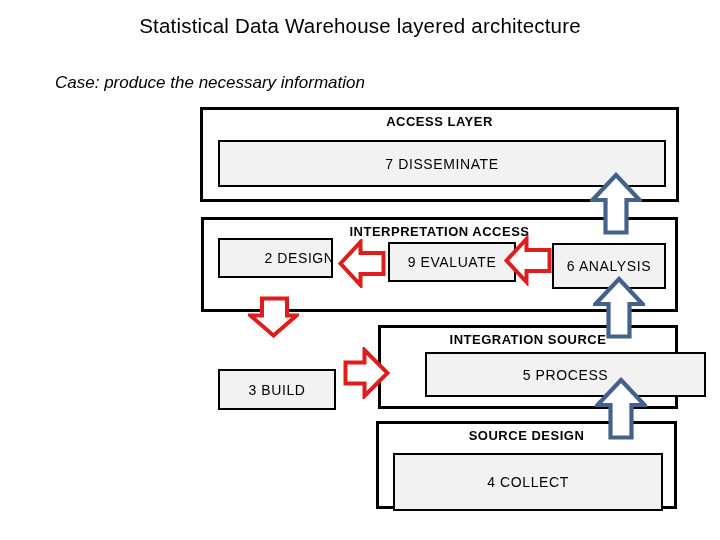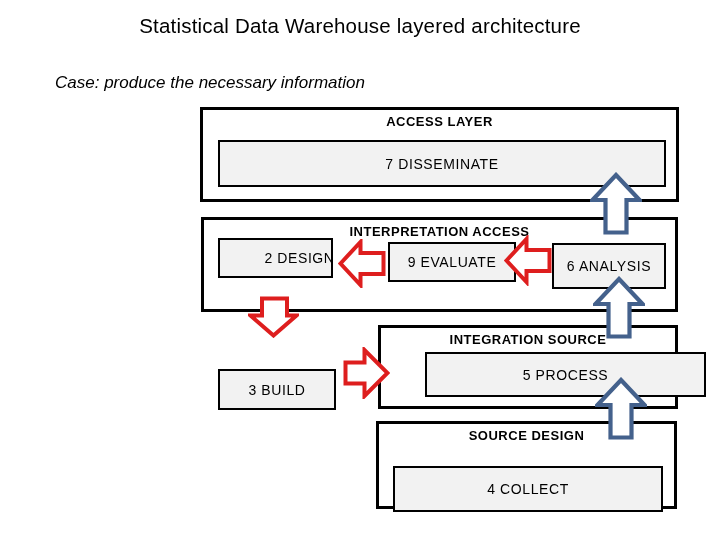--- a/index.html
+++ b/index.html
@@ -62,21 +62,21 @@
   #layer-interpretation { left: 201px; top: 217px; width: 477px; height: 95px; }
   #layer-integration    { left: 378px; top: 325px; width: 300px; height: 84px; }
   #layer-source         { left: 376px; top: 421px; width: 301px; height: 88px; }
 
   #node-disseminate { left: 218px; top: 140px; width: 448px; height: 47px; }
   #node-design      { left: 218px; top: 238px; width: 115px; height: 40px; padding-left: 48px; }
   #node-evaluate    { left: 388px; top: 242px; width: 128px; height: 40px; }
   #node-analysis    { left: 552px; top: 243px; width: 114px; height: 46px; }
   #node-process     { left: 393px; top: 352px; width: 281px; height: 45px; margin-left: 32px; }
   #node-build       { left: 218px; top: 352px; width: 118px; height: 41px; margin-top: 17px; }
-  #node-collect     { left: 393px; top: 466px; width: 270px; height: 46px; }
+  #node-collect     { left: 393px; top: 453px; width: 270px; height: 58px; }
 
   #arrow-up-1    { left: 590px; top: 172px; }
   #arrow-up-2    { left: 593px; top: 276px; }
   #arrow-up-3    { left: 595px; top: 377px; }
   #arrow-left-1  { left: 338px; top: 239px; }
   #arrow-left-2  { left: 504px; top: 235px; }
   #arrow-down-1  { left: 248px; top: 296px; }
   #arrow-right-1 { left: 343px; top: 347px; }
 </style>
 </head>

